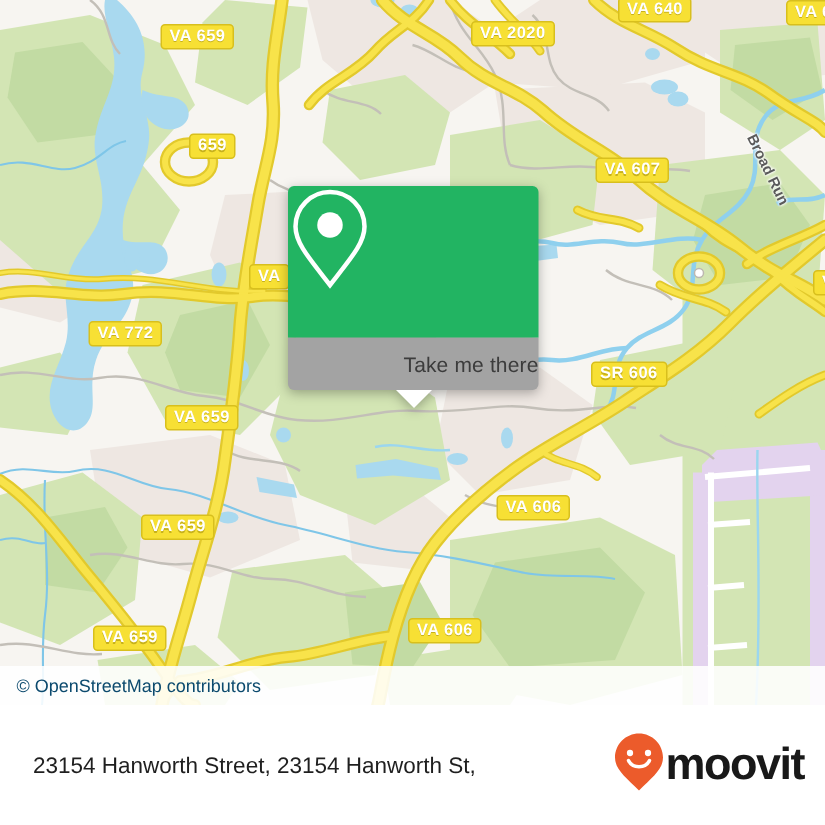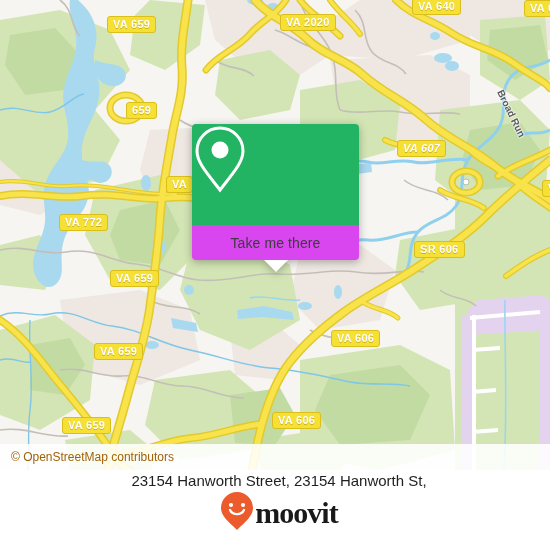--- a/index.html
+++ b/index.html
@@ -52,63 +52,63 @@
     background:#22b462;
     border-radius:4px 4px 0 0;
     height:101px;
     position:relative;
   }
   .pin-wrap{
     position:absolute;left:0;right:0;top:0;bottom:0;
     display:flex;align-items:center;justify-content:center;
   }
   .popup-foot{
-    background:#d946ef;
+    background:#a3a3a3;
     border-radius:0 0 4px 4px;
     height:35px;
-    display:flex;align-items:center;justify-content:center;
+    display:flex;align-items:center;justify-content:flex-end;
   }
   .popup-foot span{
     color:#3c3c3c;font-size:14px;letter-spacing:.1px;
   }
   .popup-tail{
     position:absolute;left:50%;top:136px;margin-left:-12px;
     width:0;height:0;
     border-left:12px solid transparent;
     border-right:12px solid transparent;
     border-top:12px solid #ffffff;
   }
 
   
   .attrib{
     position:absolute;left:0;bottom:0;width:550px;height:26px;
     background:rgba(255,255,255,.88);
     display:flex;align-items:center;
   }
   .attrib span{
-    font-size:12px;color:#a16207;padding-left:11px;
+    font-size:12px;color:#0c4a6e;padding-left:11px;
   }
 
   
   .footer{
     position:absolute;left:0;top:470px;width:550px;height:80px;
     background:#ffffff;overflow:hidden;
   }
   .footer-inner{
     position:relative;
-    display:flex;align-items:center;justify-content:flex-start;
-    height:80px;padding:0 14px 0 22px;box-sizing:border-box;flex-direction:column;
+    display:flex;align-items:center;justify-content:space-between;
+    height:80px;padding:0 14px 0 22px;box-sizing:border-box;
   }
   .address{
     font-size:15px;line-height:21px;color:#1f1f1f;max-width:400px;
   }
   .brand{display:flex;align-items:center;gap:1px;}
   .brand .wordmark{
     font-size:30px;font-weight:bold;color:#191919;letter-spacing:-1px;
-    font-family:Liberation Serif, serif;
+    font-family:Liberation Sans, sans-serif;
   }
 </style>
 </head>
 <body>
 
 <div id="app">
 
   <div class="map">
 
     <svg width="550" height="470" viewBox="0 0 550 470">
@@ -289,29 +289,29 @@
       </g>
       <g stroke="#f8e34a" stroke-width="4" fill="none">
         <ellipse cx="126" cy="108" rx="16" ry="13"></ellipse>
         <ellipse cx="466" cy="182" rx="14" ry="11"></ellipse>
       </g>
       <circle cx="466" cy="182" r="3" fill="#ffffff" stroke="#bdb8b0" stroke-width="1"></circle>
     </svg>
 
     <div>
       <div class="shield" style="left:107px;top:16px;">VA 659</div>
-      <div class="shield" style="left:280px;top:14px;">VA 2020</div>
+      <div class="shield" style="left:314px;top:14px;">VA 2020</div>
       <div class="shield" style="left:412px;top:-2px;">VA 640</div>
       <div class="shield" style="left:524px;top:0px;">VA 6</div>
-      <div class="shield" style="left:126px;top:102px;">659</div>
-      <div class="shield" style="left:397px;top:140px;font-style:italic;">VA 607</div>
+      <div class="shield" style="left:126px;top:89px;">659</div>
+      <div class="shield" style="left:397px;top:105px;">VA 607</div>
       <div class="shield" style="left:59px;top:186px;margin-top:28px;">VA 772</div>
       <div class="shield" style="left:166px;top:176px;">VA</div>
       <div class="shield" style="left:542px;top:180px;">V</div>
-      <div class="shield" style="left:414px;top:241px;">SR 606</div>
+      <div class="shield" style="left:394px;top:241px;">SR 606</div>
       <div class="shield" style="left:110px;top:270px;">VA 659</div>
       <div class="shield" style="left:331px;top:330px;">VA 606</div>
       <div class="shield" style="left:94px;top:343px;">VA 659</div>
       <div class="shield" style="left:62px;top:417px;">VA 659</div>
       <div class="shield" style="left:272px;top:412px;">VA 606</div>
     </div>
 
     <div class="riverlabel" style="left:505px;top:88px;transform:rotate(64deg);transform-origin:0 0;">Broad Run</div>
 
     <div class="popup">

